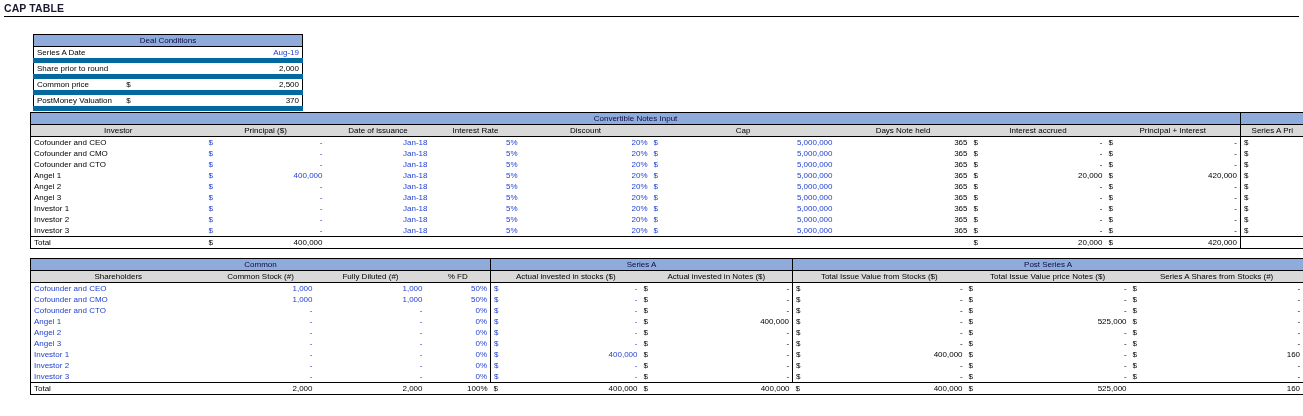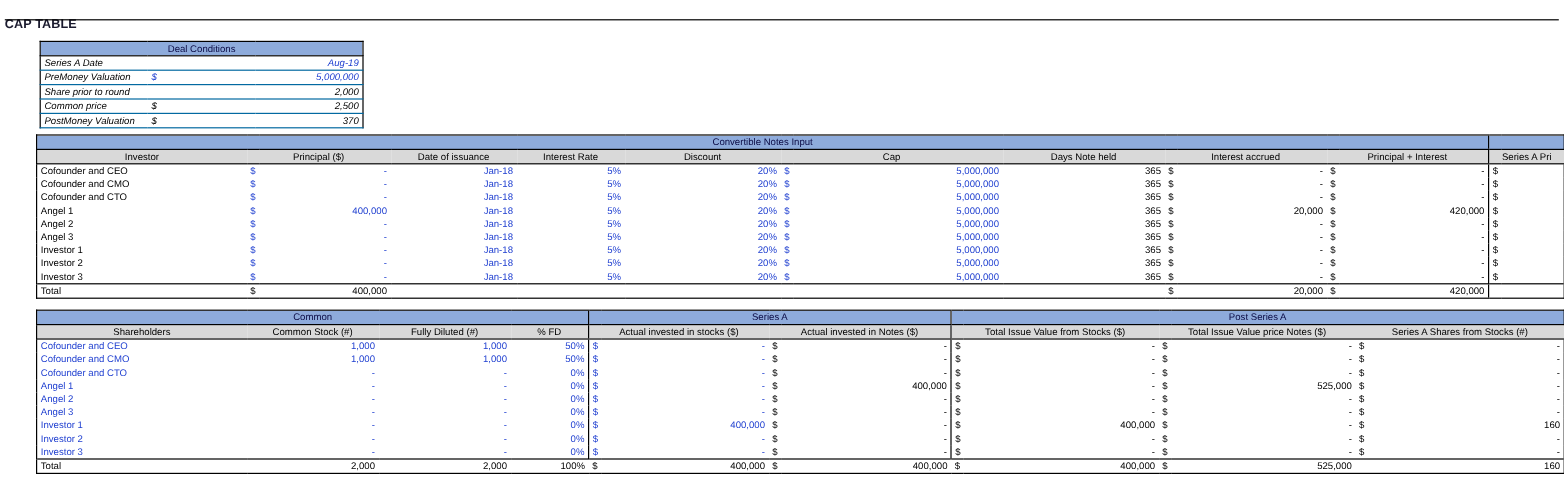--- a/index.html
+++ b/index.html
@@ -20,21 +20,20 @@
     position: absolute;
     left: 4px; top: 2px; width: 1295px;
     padding-bottom: 2px;
   }
   #title-text {
     font-size: 10.5px;
     font-weight: bold;
     color: #1a1a2e;
     letter-spacing: 0.1px;
     line-height: 12px;
-    margin-top: 12px;
   }
   #title-rule {
     position: absolute;
     left: 4px; top: 16px;
     width: 1295px; height: 0;
     border-top: 1.2px solid #000;
   }
 
   
   table.sheet {
@@ -87,21 +86,21 @@
   #deal-conditions {
     position: absolute;
     left: 33px; top: 34px;
     width: 270px;
   }
   #deal-conditions table { width: 270px; }
   #deal-conditions td { height: 11px; line-height: 11px; }
   #deal-conditions .dc-label { text-align: left; width: 170px; }
   #deal-conditions .dc-cur { text-align: left; width: 30px; }
   #deal-conditions .dc-val { text-align: right; }
-  #deal-conditions .dcrow td { border-bottom: 1px solid #0369a1; font-style: italic; }
+  #deal-conditions .dcrow td { border-bottom: 5px solid #0369a1; }
   #deal-conditions .dcrow td:first-child { border-left: 1.4px solid #000; }
   #deal-conditions .dcrow td:last-child { border-right: 1.4px solid #000; }
 
   
   #notes-table {
     position: absolute;
     left: 30px; top: 112px;
     width: 1273px;
   }
   #notes-table table { width: 1273px; }
@@ -126,25 +125,20 @@
 <div id="deal-conditions">
   <table class="sheet">
     <tbody>
       <tr>
         <td class="band-blue" colspan="3" style="border-left:1.4px solid #000;border-right:1.4px solid #000;">Deal Conditions</td>
       </tr>
       <tr class="dcrow">
         <td class="dc-label">Series A Date</td>
         <td class="dc-cur blue"></td>
         <td class="dc-val blue">Aug-19</td>
-      </tr>
-      <tr class="dcrow">
-        <td class="dc-label">PreMoney Valuation</td>
-        <td class="dc-cur blue">$</td>
-        <td class="dc-val blue">5,000,000</td>
       </tr>
       <tr class="dcrow">
         <td class="dc-label">Share prior to round</td>
         <td class="dc-cur black"></td>
         <td class="dc-val black">2,000</td>
       </tr>
       <tr class="dcrow">
         <td class="dc-label">Common price</td>
         <td class="dc-cur black">$</td>
         <td class="dc-val black">2,500</td>

